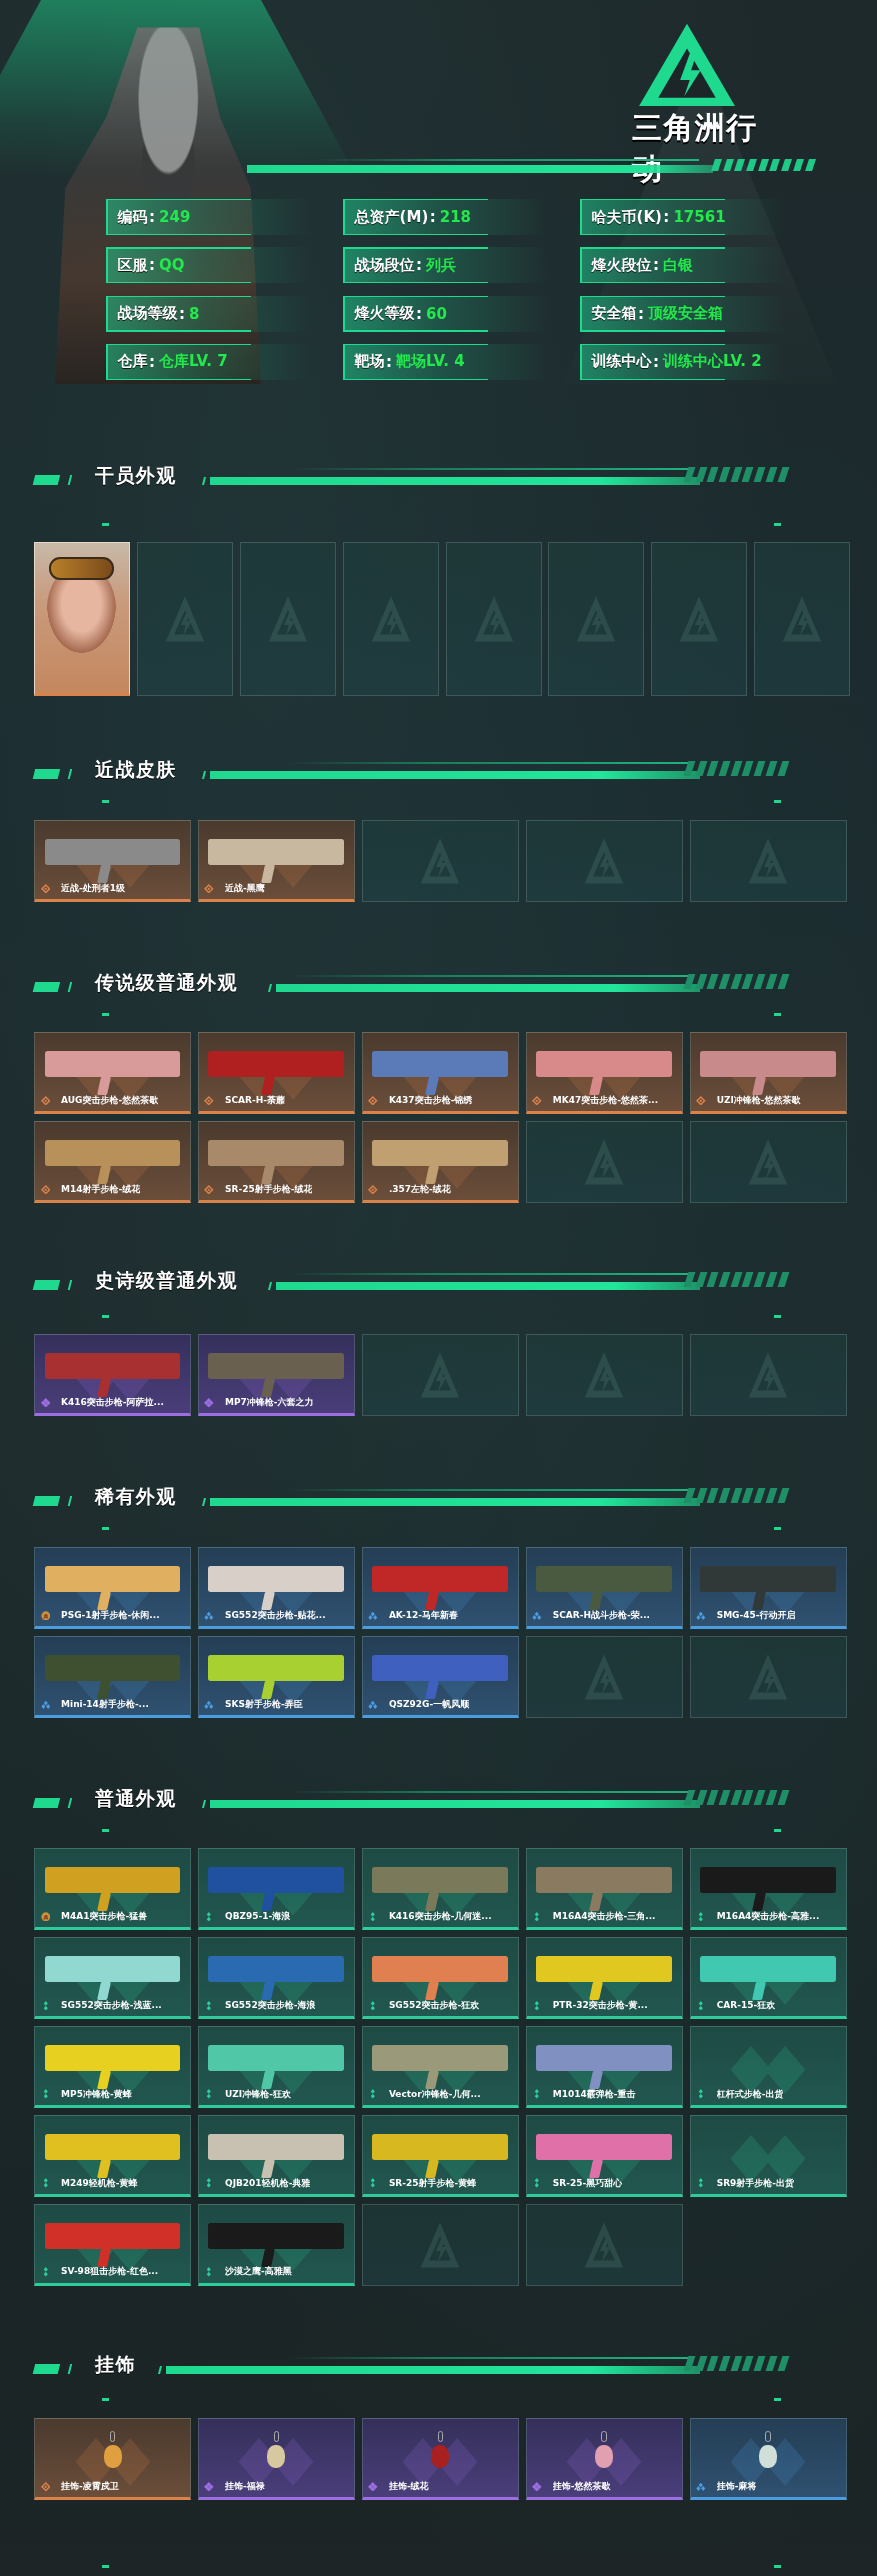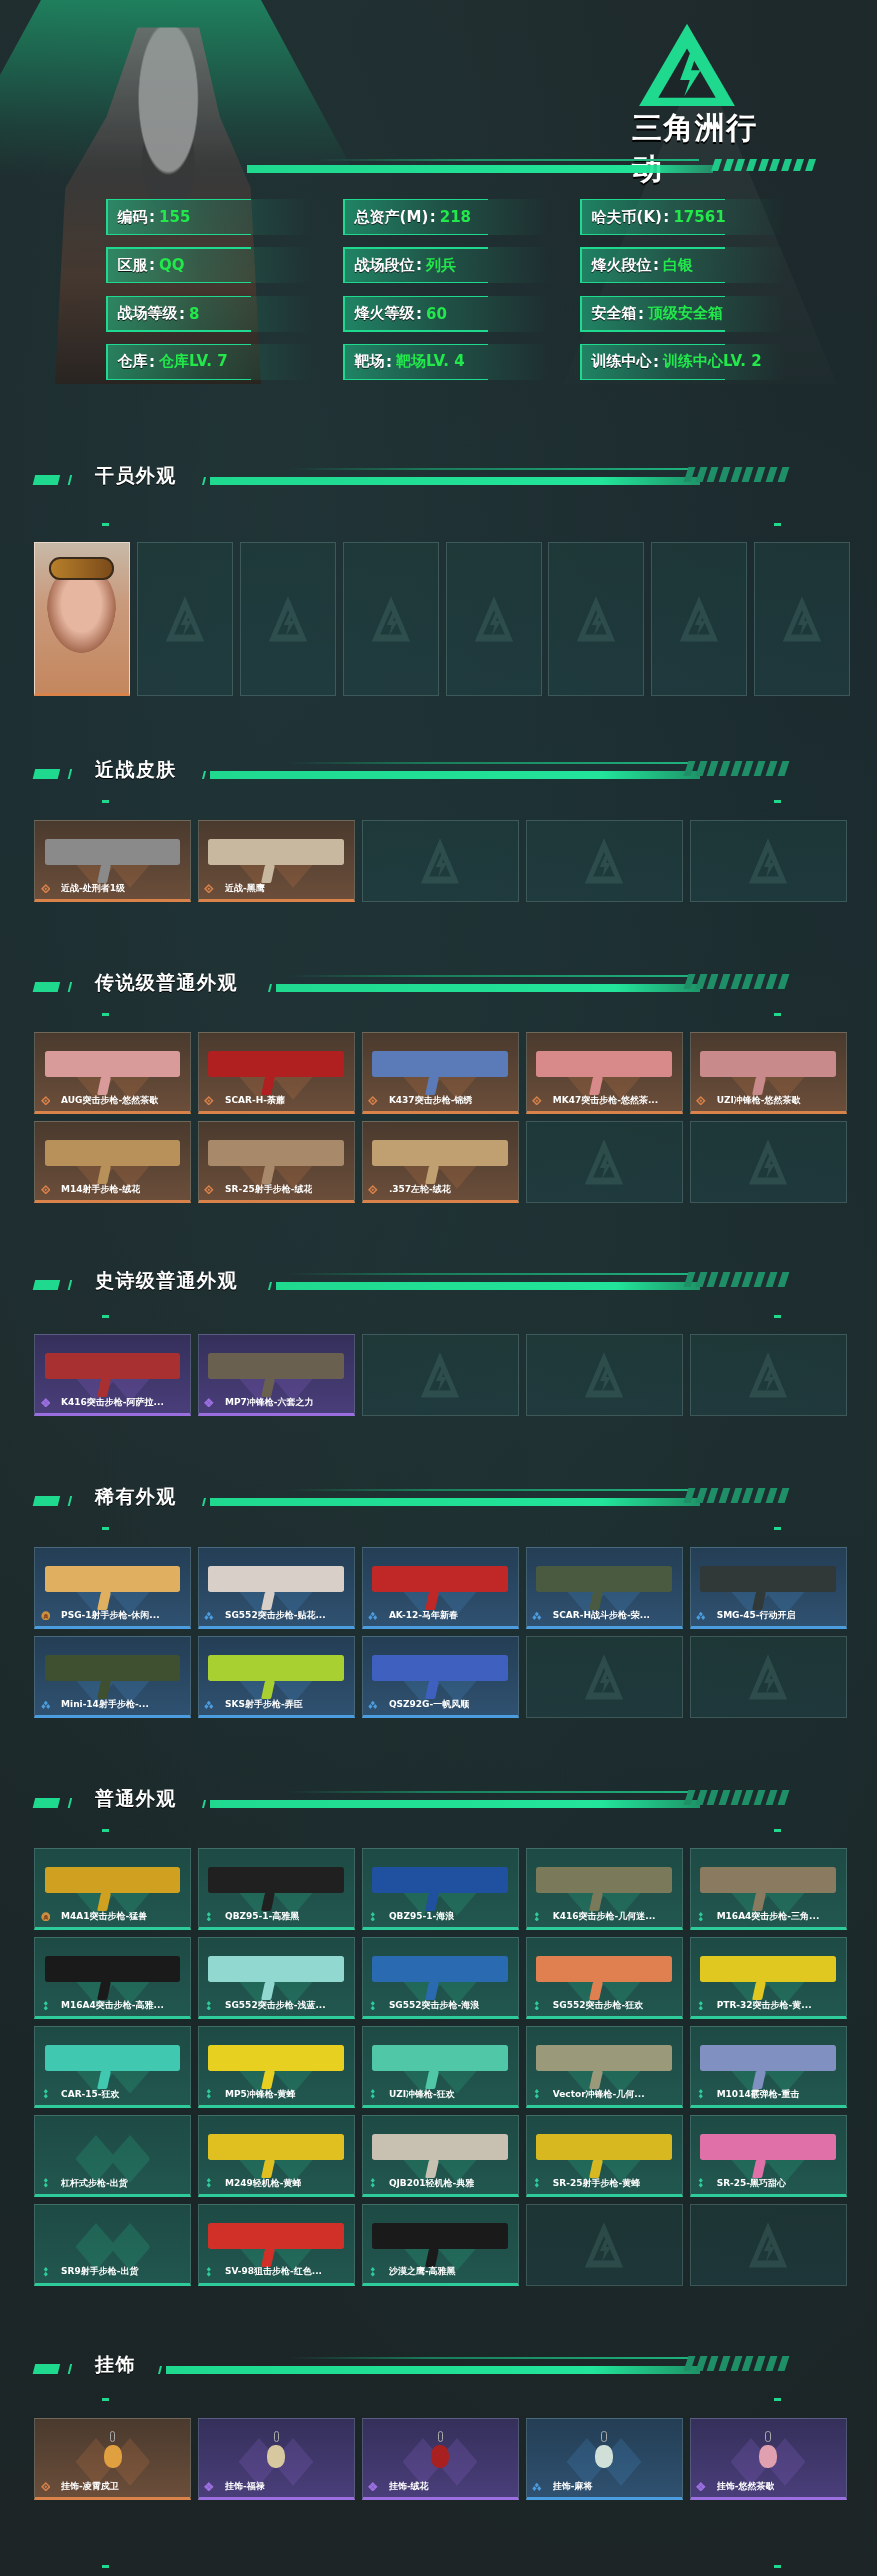--- a/index.html
+++ b/index.html
@@ -185,21 +185,21 @@
       <span></span>
       <span></span>
       <span></span>
       <span></span>
   </div>
 
   <div class="stats">
     <div class="stat">
         <span class="k">编码</span>
         <span class="colon">:</span>
-        <span class="v">155</span>
+        <span class="v">249</span>
       </div>
     <div class="stat">
         <span class="k">总资产(M)</span>
         <span class="colon">:</span>
         <span class="v">218</span>
       </div>
     <div class="stat">
         <span class="k">哈夫币(K)</span>
         <span class="colon">:</span>
         <span class="v">17561</span>
@@ -835,34 +835,20 @@
               <text x="7" y="10" font-size="7" text-anchor="middle" fill="#7a3010">典</text>
             </svg>
             <span class="txt">M4A1突击步枪-猛兽</span>
           </div>
         </div>
         <div class="card common">
           <div class="deco"><svg viewBox="0 0 110 70">
               <polygon points="30,0 60,35 30,70 0,35" fill="#2ecc9a"></polygon>
               <polygon points="80,0 110,35 80,70 50,35" fill="#2ecc9a"></polygon>
             </svg></div>
-          <div class="weapon" style="background:#202020;"></div>
-          <div class="label">
-            <svg class="ic" viewBox="0 0 14 14">
-              <polygon points="7,0 10,3.5 7,7 4,3.5" fill="#2ecc9a"></polygon>
-              <polygon points="7,7 10,10.5 7,14 4,10.5" fill="#2ecc9a"></polygon>
-            </svg>
-            <span class="txt">QBZ95-1-高雅黑</span>
-          </div>
-        </div>
-        <div class="card common">
-          <div class="deco"><svg viewBox="0 0 110 70">
-              <polygon points="30,0 60,35 30,70 0,35" fill="#2ecc9a"></polygon>
-              <polygon points="80,0 110,35 80,70 50,35" fill="#2ecc9a"></polygon>
-            </svg></div>
           <div class="weapon" style="background:#2050a0;"></div>
           <div class="label">
             <svg class="ic" viewBox="0 0 14 14">
               <polygon points="7,0 10,3.5 7,7 4,3.5" fill="#2ecc9a"></polygon>
               <polygon points="7,7 10,10.5 7,14 4,10.5" fill="#2ecc9a"></polygon>
             </svg>
             <span class="txt">QBZ95-1-海浪</span>
           </div>
         </div>
         <div class="card common">
@@ -1231,55 +1217,55 @@
           <div class="label">
             <svg class="ic" viewBox="0 0 14 14">
               <polygon points="7,0 10.5,3.5 7,7 3.5,3.5" fill="#9b6fe0"></polygon>
               <polygon points="3.5,3.5 7,7 3.5,10.5 0,7" fill="#9b6fe0"></polygon>
               <polygon points="10.5,3.5 14,7 10.5,10.5 7,7" fill="#9b6fe0"></polygon>
               <polygon points="7,7 10.5,10.5 7,14 3.5,10.5" fill="#9b6fe0"></polygon>
             </svg>
             <span class="txt">挂饰-绒花</span>
           </div>
         </div>
-        <div class="card rare">
-          <div class="deco"><svg viewBox="0 0 110 70">
-              <polygon points="30,0 60,35 30,70 0,35" fill="#4c9de0"></polygon>
-              <polygon points="80,0 110,35 80,70 50,35" fill="#4c9de0"></polygon>
-            </svg></div>
-          <div style="position:absolute;left:50%;top:12.3px;width:18px;height:41px;transform:translateX(-50%);">
-            <div style="width:5.5px;height:11px;margin:0 auto;border:1.4px solid #aaa;border-radius:2.7px;"></div>
-            <div style="width:18px;height:23px;margin-top:2.7px;border-radius:45%;background:#d0e0d8;"></div>
-          </div>
-          <div class="label">
-            <svg class="ic" viewBox="0 0 14 14">
-              <polygon points="7,1 10,4.5 7,8 4,4.5" fill="#4c9de0"></polygon>
-              <polygon points="3.5,6 6.5,9.5 3.5,13 0.5,9.5" fill="#4c9de0"></polygon>
-              <polygon points="10.5,6 13.5,9.5 10.5,13 7.5,9.5" fill="#4c9de0"></polygon>
-            </svg>
-            <span class="txt">挂饰-麻将</span>
-          </div>
-        </div>
         <div class="card epic">
           <div class="deco"><svg viewBox="0 0 110 70">
               <polygon points="30,0 60,35 30,70 0,35" fill="#9b6fe0"></polygon>
               <polygon points="80,0 110,35 80,70 50,35" fill="#9b6fe0"></polygon>
             </svg></div>
           <div style="position:absolute;left:50%;top:12.3px;width:18px;height:41px;transform:translateX(-50%);">
             <div style="width:5.5px;height:11px;margin:0 auto;border:1.4px solid #aaa;border-radius:2.7px;"></div>
             <div style="width:18px;height:23px;margin-top:2.7px;border-radius:45%;background:#e0a0b0;"></div>
           </div>
           <div class="label">
             <svg class="ic" viewBox="0 0 14 14">
               <polygon points="7,0 10.5,3.5 7,7 3.5,3.5" fill="#9b6fe0"></polygon>
               <polygon points="3.5,3.5 7,7 3.5,10.5 0,7" fill="#9b6fe0"></polygon>
               <polygon points="10.5,3.5 14,7 10.5,10.5 7,7" fill="#9b6fe0"></polygon>
               <polygon points="7,7 10.5,10.5 7,14 3.5,10.5" fill="#9b6fe0"></polygon>
             </svg>
             <span class="txt">挂饰-悠然茶歇</span>
+          </div>
+        </div>
+        <div class="card rare">
+          <div class="deco"><svg viewBox="0 0 110 70">
+              <polygon points="30,0 60,35 30,70 0,35" fill="#4c9de0"></polygon>
+              <polygon points="80,0 110,35 80,70 50,35" fill="#4c9de0"></polygon>
+            </svg></div>
+          <div style="position:absolute;left:50%;top:12.3px;width:18px;height:41px;transform:translateX(-50%);">
+            <div style="width:5.5px;height:11px;margin:0 auto;border:1.4px solid #aaa;border-radius:2.7px;"></div>
+            <div style="width:18px;height:23px;margin-top:2.7px;border-radius:45%;background:#d0e0d8;"></div>
+          </div>
+          <div class="label">
+            <svg class="ic" viewBox="0 0 14 14">
+              <polygon points="7,1 10,4.5 7,8 4,4.5" fill="#4c9de0"></polygon>
+              <polygon points="3.5,6 6.5,9.5 3.5,13 0.5,9.5" fill="#4c9de0"></polygon>
+              <polygon points="10.5,6 13.5,9.5 10.5,13 7.5,9.5" fill="#4c9de0"></polygon>
+            </svg>
+            <span class="txt">挂饰-麻将</span>
           </div>
         </div>
       </div>
       <div class="dash-marker" style="left: 102px; top: 2398px;"></div>
       <div class="dash-marker" style="left: 774px; top: 2398px;"></div>
     </section>
     <div class="dash-marker" style="left: 102px; top: 2565px;"></div>
     <div class="dash-marker" style="left: 774px; top: 2565px;"></div>
   </div>
 

